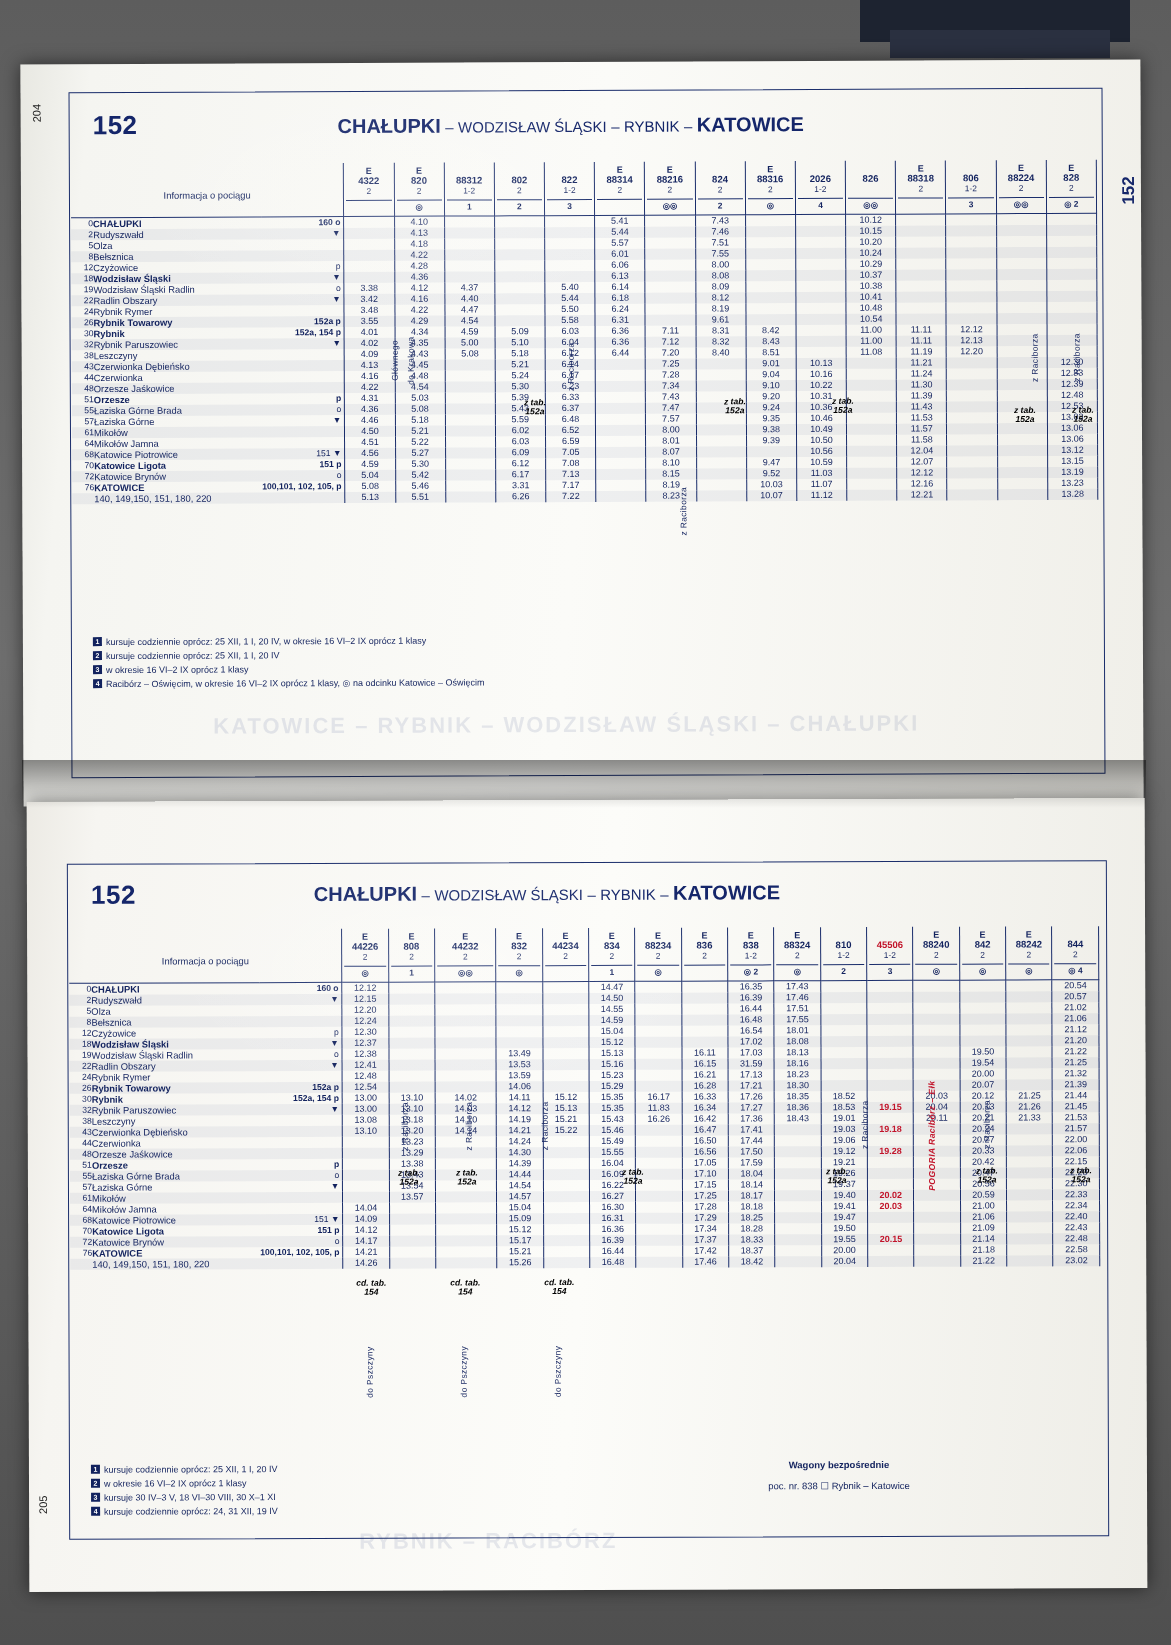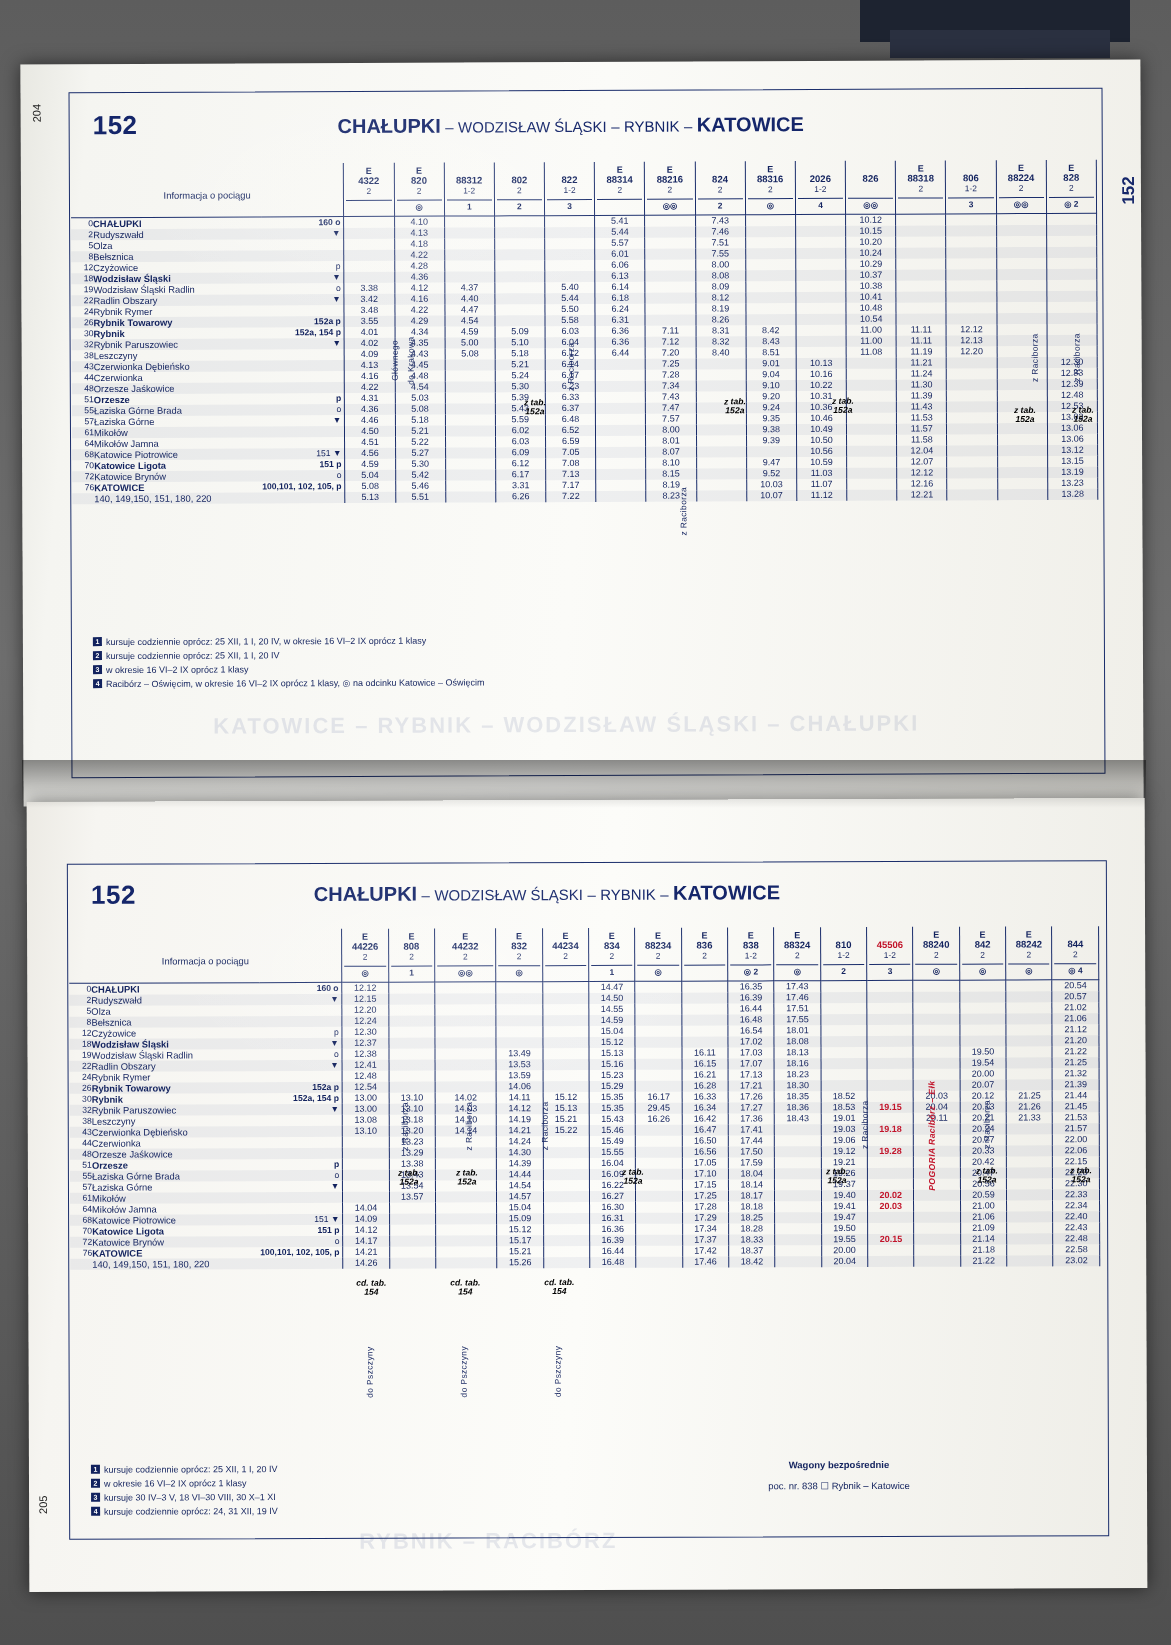--- a/index.html
+++ b/index.html
@@ -371,21 +371,21 @@
             <td class="km" style="width: 22px;">26</td>
             <td class="stationcell b" style="width: 168px;">Rybnik Towarowy</td>
             <td style="font-size: 8.6px; text-align: right; padding-right: 3px; border-right: 1px solid rgb(26, 45, 107); width: 58px; font-weight: bold;">152a  p</td>
             <td class="time" style="border-right: 1px solid rgb(26, 45, 107); padding: 0px 2px;">3.55</td>
             <td class="time" style="border-right: 1px solid rgb(26, 45, 107); padding: 0px 2px;">4.29</td>
             <td class="time" style="border-right: 1px solid rgb(26, 45, 107); padding: 0px 2px;">4.54</td>
             <td class="time" style="border-right: 1px solid rgb(26, 45, 107); padding: 0px 2px;"></td>
             <td class="time" style="border-right: 1px solid rgb(26, 45, 107); padding: 0px 2px;">5.58</td>
             <td class="time" style="border-right: 1px solid rgb(26, 45, 107); padding: 0px 2px;">6.31</td>
             <td class="time" style="border-right: 1px solid rgb(26, 45, 107); padding: 0px 2px;"></td>
-            <td class="time" style="border-right: 1px solid rgb(26, 45, 107); padding: 0px 2px;">8.26</td>
+            <td class="time" style="border-right: 1px solid rgb(26, 45, 107); padding: 0px 2px;">9.61</td>
             <td class="time" style="border-right: 1px solid rgb(26, 45, 107); padding: 0px 2px;"></td>
             <td class="time" style="border-right: 1px solid rgb(26, 45, 107); padding: 0px 2px;"></td>
             <td class="time" style="border-right: 1px solid rgb(26, 45, 107); padding: 0px 2px;">10.54</td>
             <td class="time" style="border-right: 1px solid rgb(26, 45, 107); padding: 0px 2px;"></td>
             <td class="time" style="border-right: 1px solid rgb(26, 45, 107); padding: 0px 2px;"></td>
             <td class="time" style="border-right: 1px solid rgb(26, 45, 107); padding: 0px 2px;"></td>
             <td class="time" style="border-right: 1px solid rgb(26, 45, 107); padding: 0px 2px;"></td>
           </tr>
           <tr>
             <td class="km" style="width: 22px;">30</td>
@@ -1004,21 +1004,21 @@
             <td class="stationcell" style="width: 168px;">Radlin Obszary</td>
             <td style="font-size: 8.6px; text-align: right; padding-right: 3px; border-right: 1px solid rgb(26, 45, 107); width: 58px; font-weight: normal;">▼</td>
             <td class="time" style="border-right: 1px solid rgb(26, 45, 107); padding: 0px 2px;">12.41</td>
             <td class="time" style="border-right: 1px solid rgb(26, 45, 107); padding: 0px 2px;"></td>
             <td class="time" style="border-right: 1px solid rgb(26, 45, 107); padding: 0px 2px;"></td>
             <td class="time" style="border-right: 1px solid rgb(26, 45, 107); padding: 0px 2px;">13.53</td>
             <td class="time" style="border-right: 1px solid rgb(26, 45, 107); padding: 0px 2px;"></td>
             <td class="time" style="border-right: 1px solid rgb(26, 45, 107); padding: 0px 2px;">15.16</td>
             <td class="time" style="border-right: 1px solid rgb(26, 45, 107); padding: 0px 2px;"></td>
             <td class="time" style="border-right: 1px solid rgb(26, 45, 107); padding: 0px 2px;">16.15</td>
-            <td class="time" style="border-right: 1px solid rgb(26, 45, 107); padding: 0px 2px;">17.07</td>
+            <td class="time" style="border-right: 1px solid rgb(26, 45, 107); padding: 0px 2px;">31.59</td>
             <td class="time" style="border-right: 1px solid rgb(26, 45, 107); padding: 0px 2px;">18.16</td>
             <td class="time" style="border-right: 1px solid rgb(26, 45, 107); padding: 0px 2px;"></td>
             <td class="time" style="border-right: 1px solid rgb(26, 45, 107); padding: 0px 2px;"></td>
             <td class="time" style="border-right: 1px solid rgb(26, 45, 107); padding: 0px 2px;"></td>
             <td class="time" style="border-right: 1px solid rgb(26, 45, 107); padding: 0px 2px;">19.54</td>
             <td class="time" style="border-right: 1px solid rgb(26, 45, 107); padding: 0px 2px;"></td>
             <td class="time" style="border-right: 1px solid rgb(26, 45, 107); padding: 0px 2px;">21.25</td>
           </tr>
           <tr>
             <td class="km" style="width: 22px;">24</td>
@@ -1086,21 +1086,21 @@
           <tr style="background: rgba(26, 45, 107, 0.055);">
             <td class="km" style="width: 22px;">32</td>
             <td class="stationcell" style="width: 168px;">Rybnik Paruszowiec</td>
             <td style="font-size: 8.6px; text-align: right; padding-right: 3px; border-right: 1px solid rgb(26, 45, 107); width: 58px; font-weight: normal;">▼</td>
             <td class="time" style="border-right: 1px solid rgb(26, 45, 107); padding: 0px 2px;">13.00</td>
             <td class="time" style="border-right: 1px solid rgb(26, 45, 107); padding: 0px 2px;">13.10</td>
             <td class="time" style="border-right: 1px solid rgb(26, 45, 107); padding: 0px 18px;">14.03</td>
             <td class="time" style="border-right: 1px solid rgb(26, 45, 107); padding: 0px 2px;">14.12</td>
             <td class="time" style="border-right: 1px solid rgb(26, 45, 107); padding: 0px 2px;">15.13</td>
             <td class="time" style="border-right: 1px solid rgb(26, 45, 107); padding: 0px 2px;">15.35</td>
-            <td class="time" style="border-right: 1px solid rgb(26, 45, 107); padding: 0px 2px;">29.45</td>
+            <td class="time" style="border-right: 1px solid rgb(26, 45, 107); padding: 0px 2px;">11.83</td>
             <td class="time" style="border-right: 1px solid rgb(26, 45, 107); padding: 0px 2px;">16.34</td>
             <td class="time" style="border-right: 1px solid rgb(26, 45, 107); padding: 0px 2px;">17.27</td>
             <td class="time" style="border-right: 1px solid rgb(26, 45, 107); padding: 0px 2px;">18.36</td>
             <td class="time" style="border-right: 1px solid rgb(26, 45, 107); padding: 0px 2px;">18.53</td>
             <td class="time red" style="border-right: 1px solid rgb(26, 45, 107); padding: 0px 2px;">19.15</td>
             <td class="time" style="border-right: 1px solid rgb(26, 45, 107); padding: 0px 2px;">20.04</td>
             <td class="time" style="border-right: 1px solid rgb(26, 45, 107); padding: 0px 2px;">20.13</td>
             <td class="time" style="border-right: 1px solid rgb(26, 45, 107); padding: 0px 2px;">21.26</td>
             <td class="time" style="border-right: 1px solid rgb(26, 45, 107); padding: 0px 2px;">21.45</td>
           </tr>

